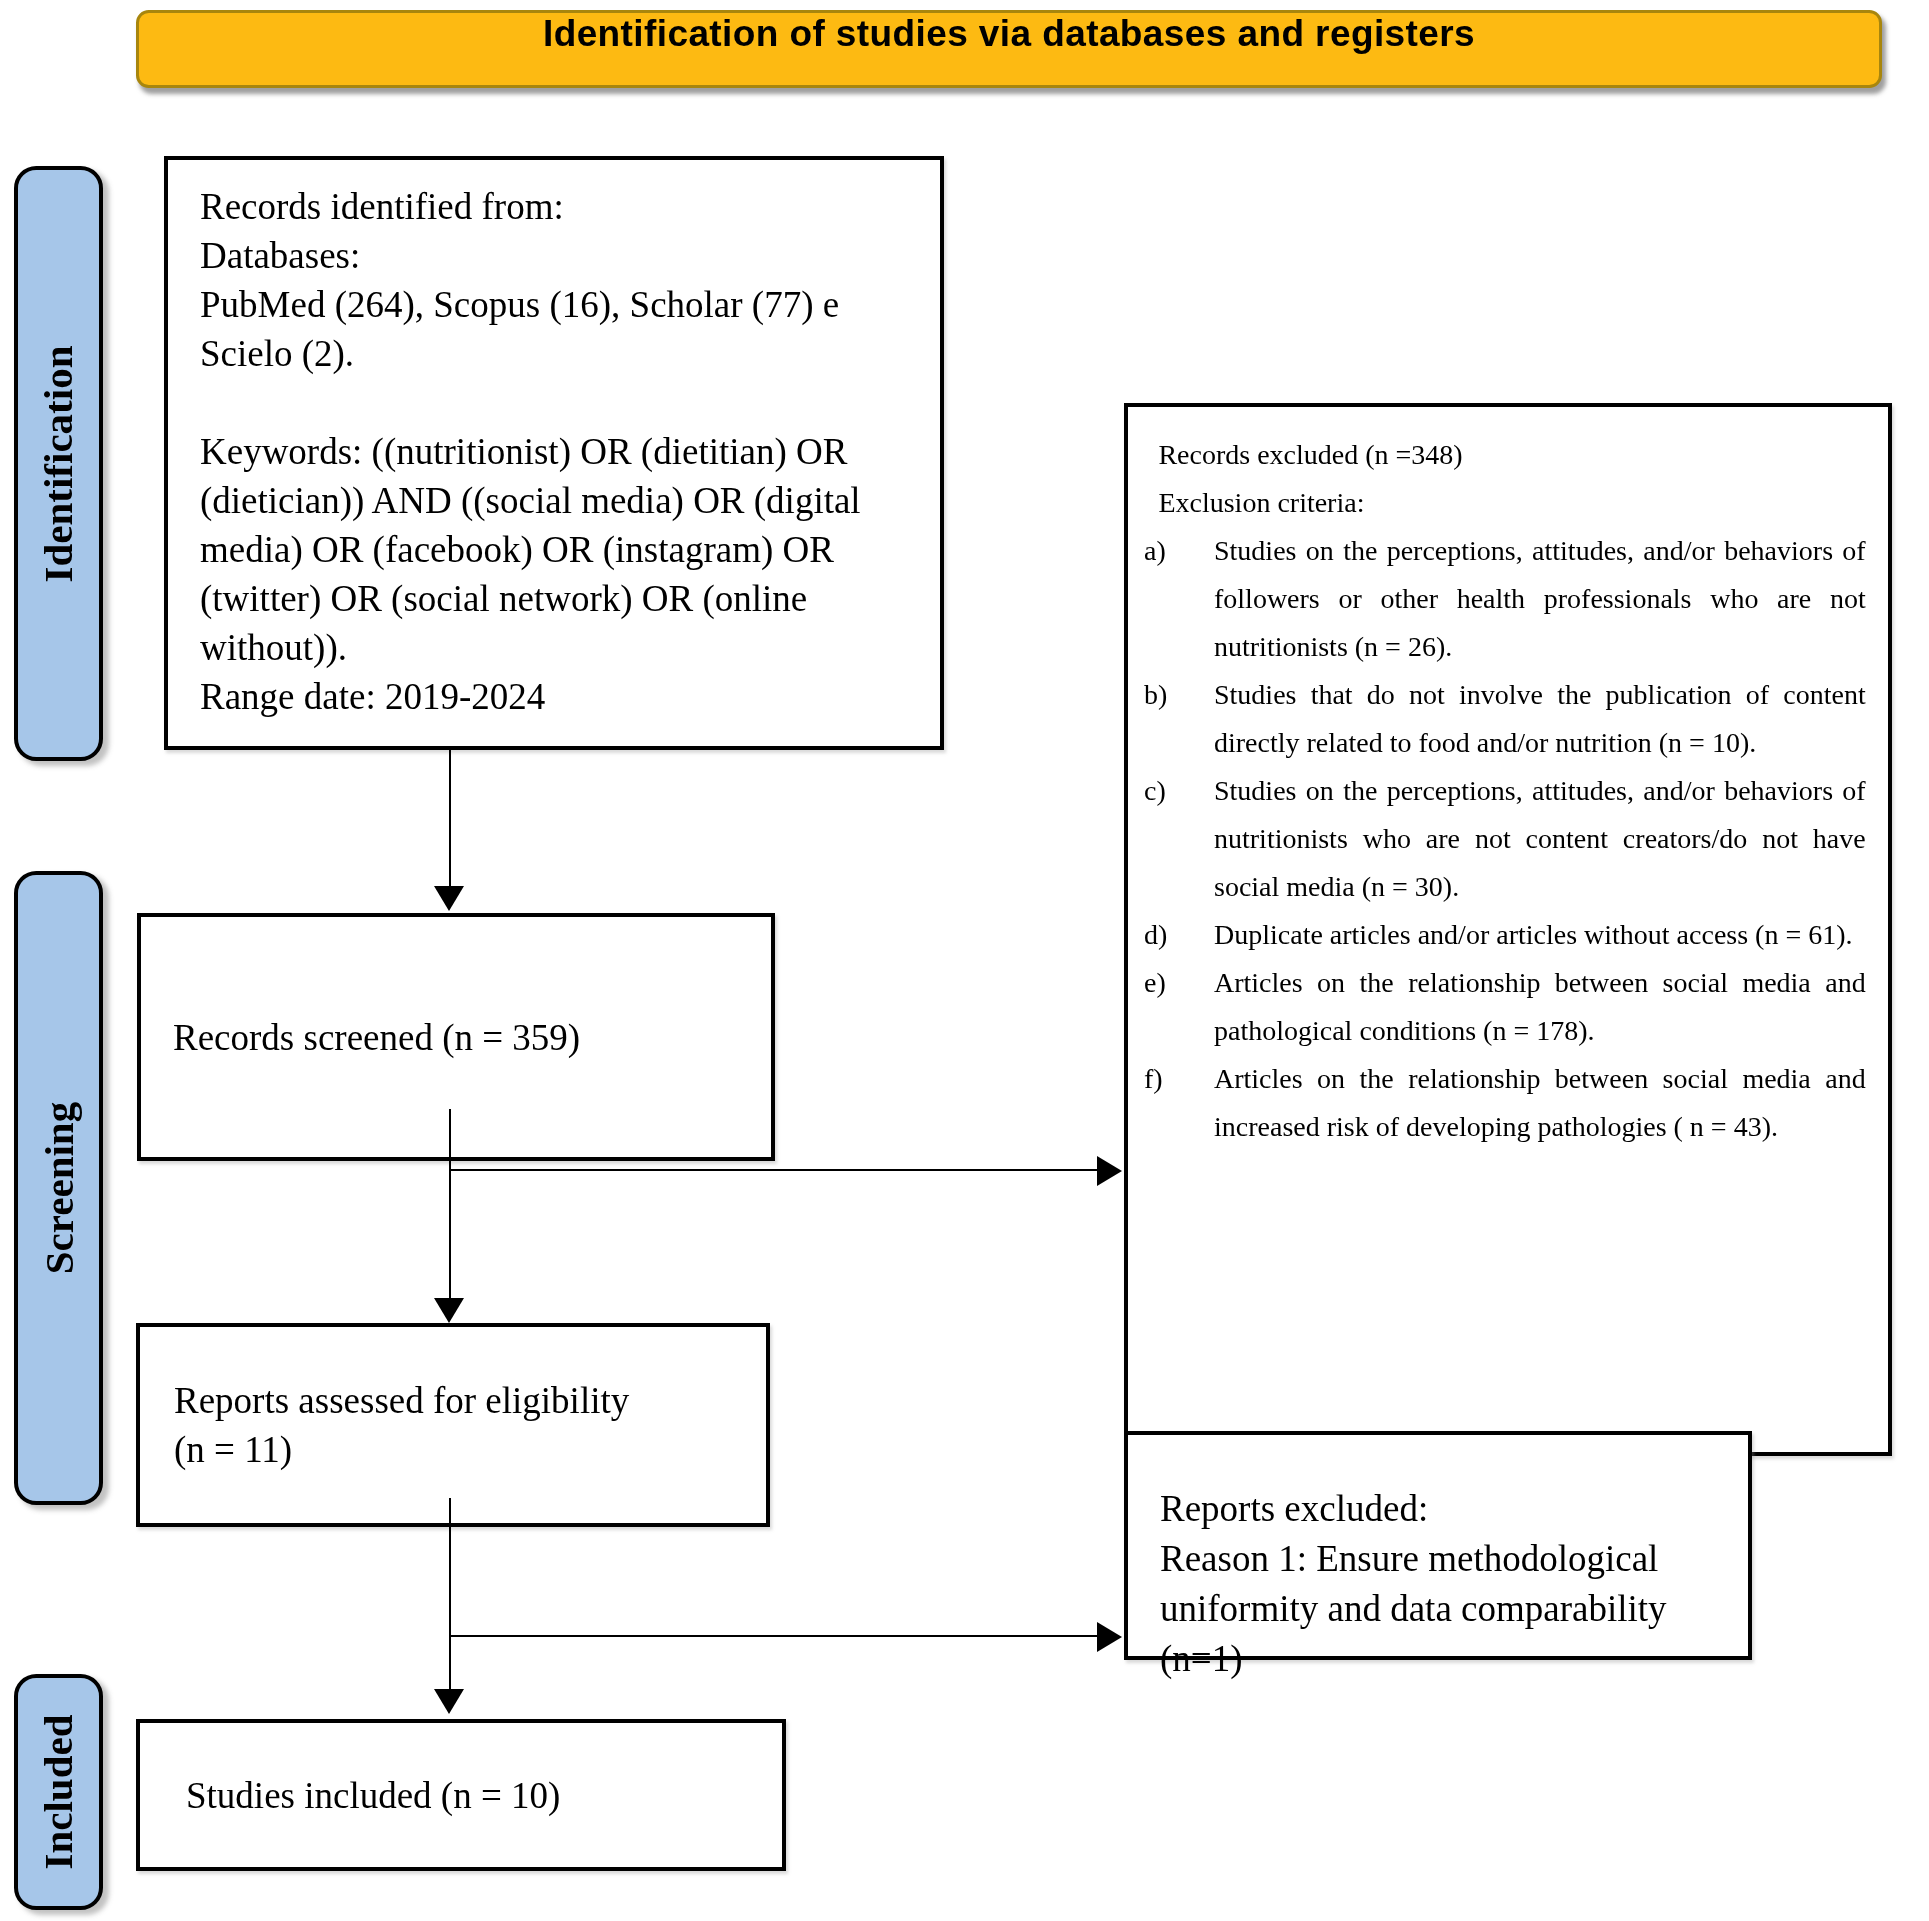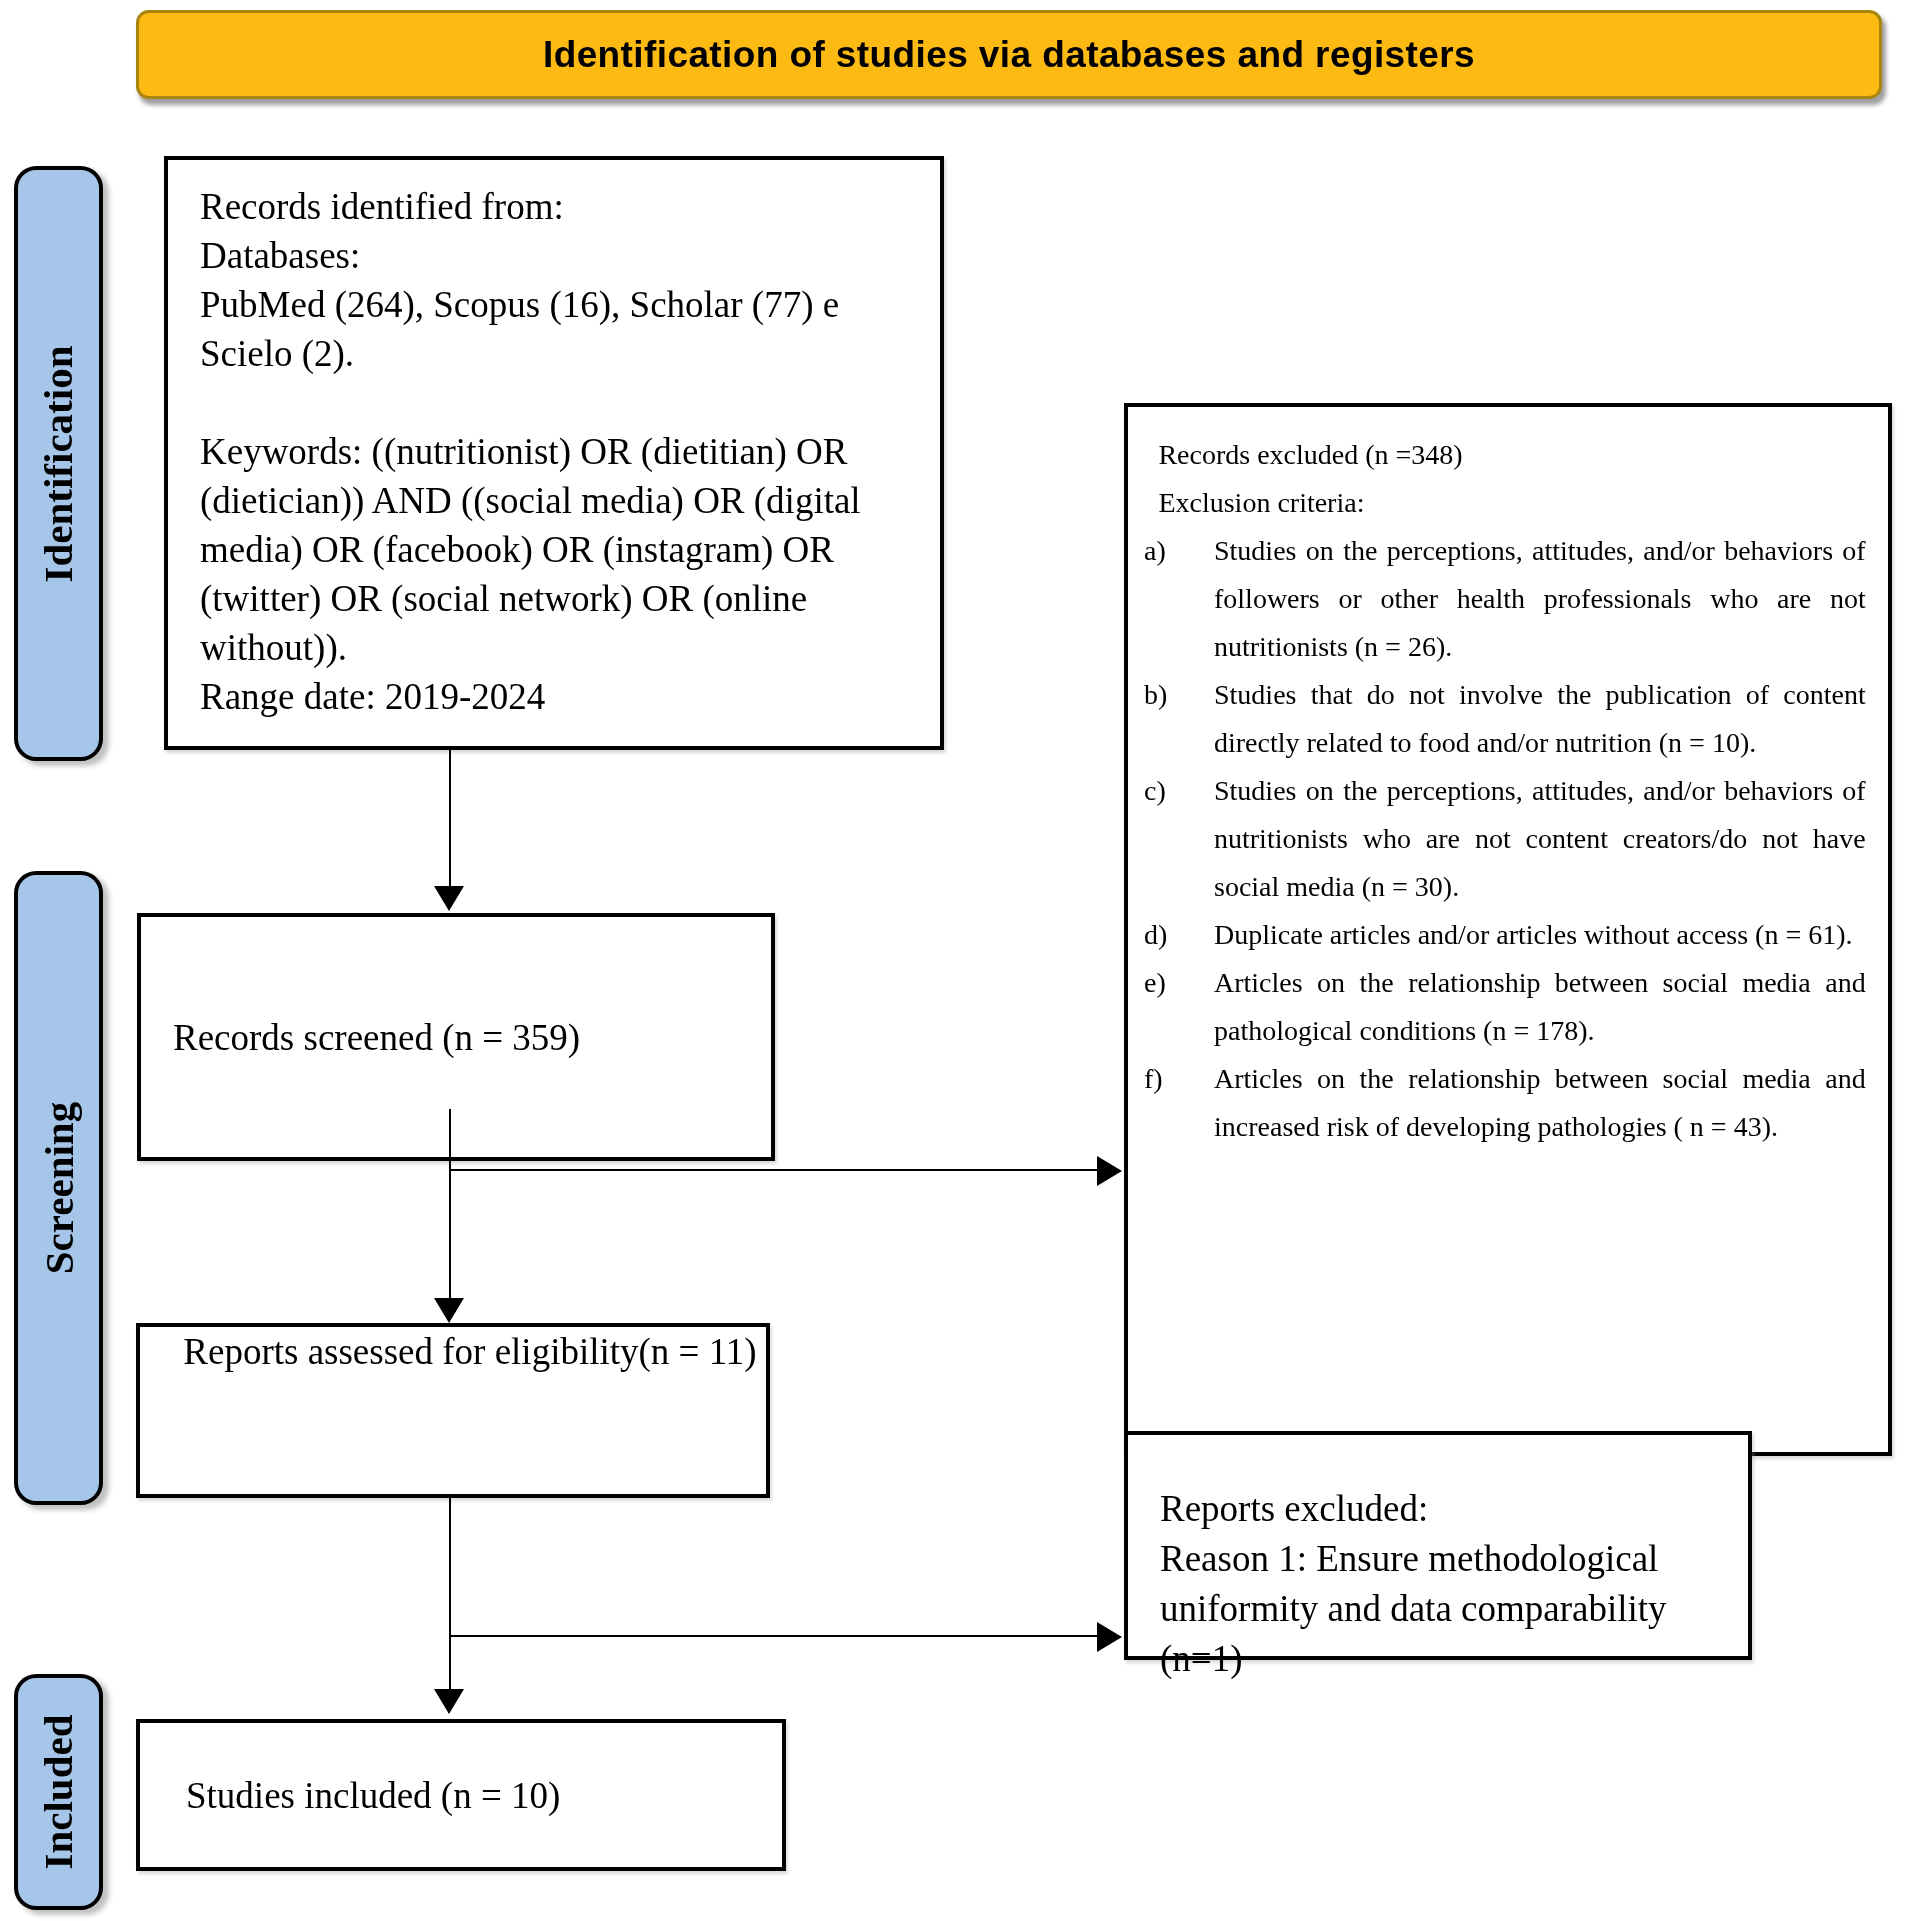--- a/index.html
+++ b/index.html
@@ -4,24 +4,24 @@
 <style>
   html,body{margin:0;padding:0;background:#ffffff;}
   #canvas{
     position:relative;width:1930px;height:1922px;background:#ffffff;
     font-family:"Liberation Serif",serif;color:#000;overflow:hidden;
   }
   *{box-sizing:border-box;}
 
   
   .banner{
-    position:absolute;left:136px;top:10.4px;width:1746px;height:89px;
+    position:absolute;left:136px;top:10.4px;width:1746px;height:78px;
     background:#FDBA12;border:3.2px solid #A8860D;border-radius:12.8px;
     box-shadow:3.2px 5.6px 4px rgba(80,80,80,.55);
-    display:flex;align-items:center;justify-content:center;
+    display:flex;align-items:flex-start;justify-content:center;
   }
   .banner span{
     font-family:"Liberation Sans",sans-serif;font-weight:bold;font-size:37px;
     letter-spacing:0.4px;
   }
 
   
   .stage{
     position:absolute;left:14.4px;width:89px;
     background:#A6C6E9;border:4.8px solid #000;border-radius:22.3px;
@@ -45,22 +45,22 @@
     left:164px;top:156px;width:780px;height:594px;
     padding:22.3px 14.4px 0 32px;font-size:37px;line-height:49px;
   }
   .tline{min-height:49px;}
 
   #box-screened{
     left:137px;top:913px;width:638px;height:248px;
     display:flex;align-items:center;padding-left:32px;font-size:37px;
   }
   #box-assessed{
-    left:136px;top:1323px;width:634px;height:175px;
-    display:flex;flex-direction:row;justify-content:center;
+    left:136px;top:1323px;width:634px;height:204px;
+    display:flex;flex-direction:column;justify-content:center;
     padding-left:34px;font-size:37px;line-height:49px;
   }
   #box-included-final{
     left:136px;top:1719px;width:650px;height:152px;
     display:flex;align-items:center;padding-left:46px;font-size:37px;
   }
 
   
   #box-records-excluded{
     left:1124px;top:403px;width:768px;height:1053px;

